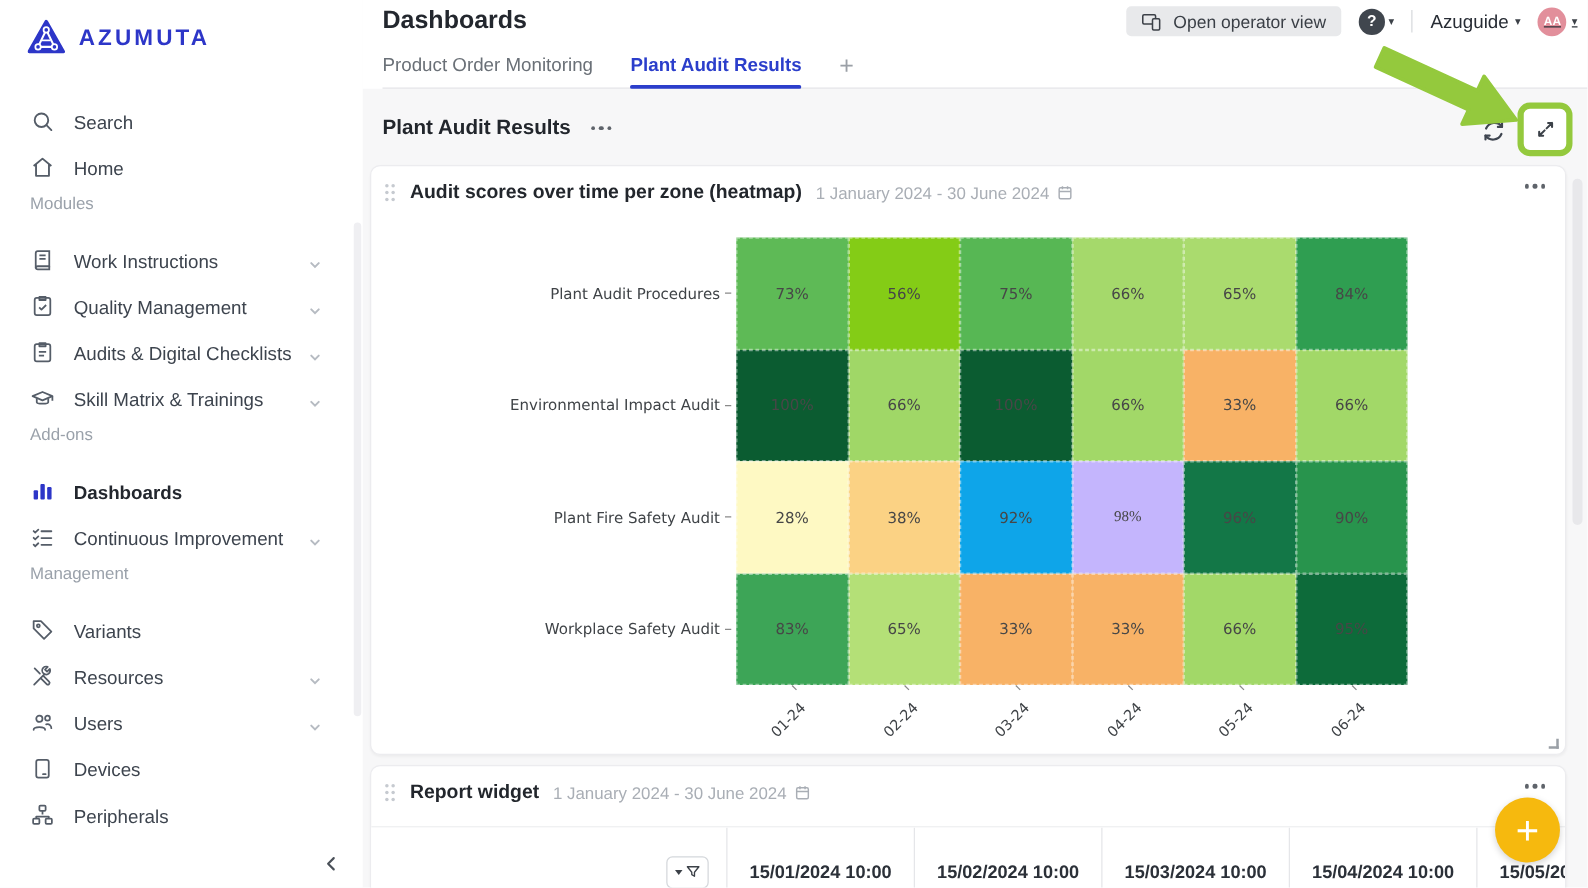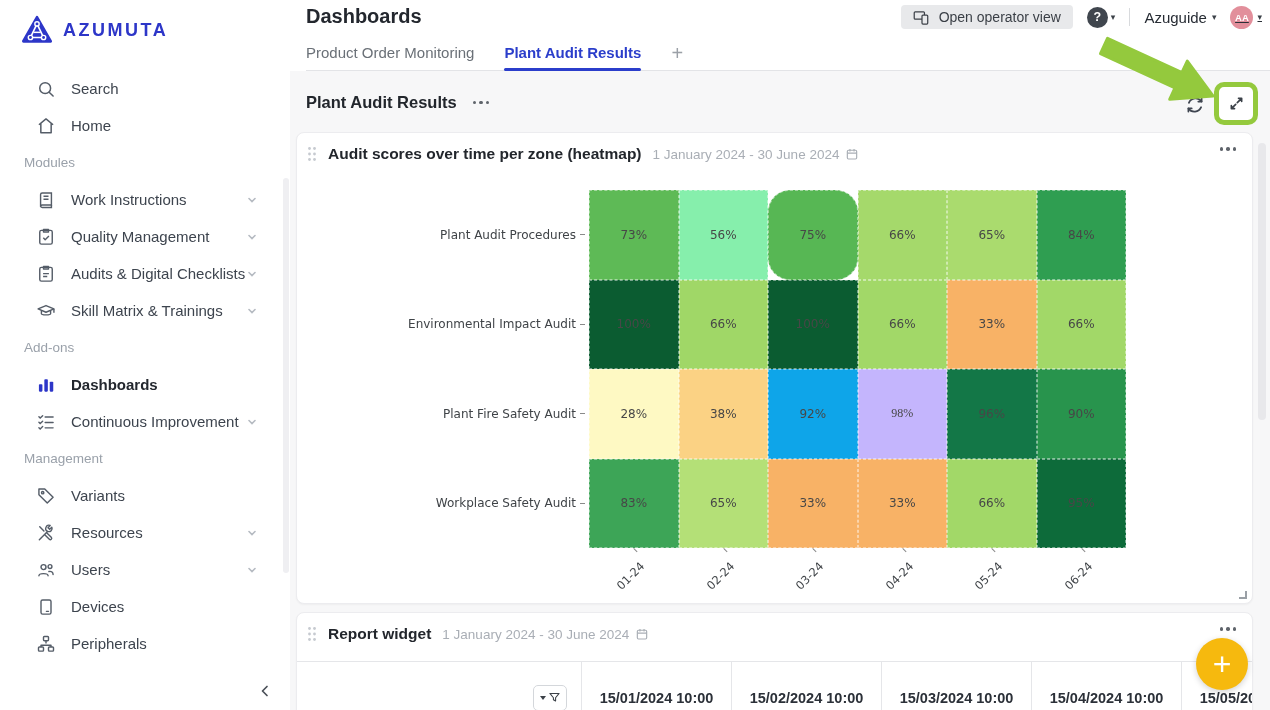--- a/index.html
+++ b/index.html
@@ -6,21 +6,21 @@
   html,body { width:1270px; height:710px; overflow:hidden; background:#fff;
     font-family:"Liberation Sans","DejaVu Sans",sans-serif; color:#2b3038; }
   .app { position:relative; width:1270px; height:710px; }
 
   
   .sidebar { position:absolute; left:0; top:0; width:290px; height:710px; background:#fff; z-index:3; }
   .logo-row { position:absolute; left:22px; top:15px; display:flex; align-items:center; gap:11px; }
   .logo-mark { width:30px; height:30px; }
   .logo-text { font-size:18px; font-weight:700; letter-spacing:2.5px; color:#2d36c8; }
   .nav { position:absolute; top:70px; left:0; right:0; }
-  .nav-row { height:37px; display:flex; align-items:center; padding-left:36px; cursor:pointer; }
+  .nav-row { height:37px; display:flex; align-items:flex-end; padding-left:24px; cursor:pointer; }
   .nav-row .nicon { width:20px; height:20px; margin-right:15px; color:#555d68; flex:none; display:flex; }
   .nav-row .nlabel { font-size:15px; color:#3d444e; }
   .nav-row.active .nlabel { font-weight:700; color:#23272e; }
   .nav-row .chev { margin-left:auto; margin-right:32px; display:flex; color:#b6bbc2; }
   .sec-label { height:37px; display:flex; align-items:center; padding-left:24px; font-size:13.5px; color:#9aa1aa; }
   .collapse-btn { position:absolute; right:14px; bottom:8px; width:22px; height:22px; border:none; background:transparent; color:#4a5058; font-size:18px; cursor:pointer; display:flex; align-items:center; justify-content:center; }
   .sb-scroll { position:absolute; right:1px; top:178px; width:6px; height:395px; background:#efeff2; border-radius:3px; }
 
   
   .main { position:absolute; left:290px; top:0; width:980px; height:710px; background:#f7f7f8; }
@@ -392,24 +392,24 @@
         <div class="hm-ylabel">Plant Audit Procedures</div>
         <div class="hm-ylabel">Environmental Impact Audit</div>
         <div class="hm-ylabel">Plant Fire Safety Audit</div>
         <div class="hm-ylabel">Workplace Safety Audit</div>
       </div>
 
       <div class="hm-grid">
         <div class="hm-cell" style="background: rgb(94, 186, 86);">
             <span><i>73</i><i>%</i></span>
           </div>
-        <div class="hm-cell" style="background: #86efac;">
+        <div class="hm-cell" style="background: #84cc16;">
             <span><i>56</i><i>%</i></span>
           </div>
-        <div class="hm-cell" style="background: rgb(87, 183, 84); border-radius: 22px;">
+        <div class="hm-cell" style="background: rgb(87, 183, 84);">
             <span><i>75</i><i>%</i></span>
           </div>
         <div class="hm-cell" style="background: rgb(165, 217, 107);">
             <span><i>66</i><i>%</i></span>
           </div>
         <div class="hm-cell" style="background: rgb(170, 219, 110);">
             <span><i>65</i><i>%</i></span>
           </div>
         <div class="hm-cell" style="background: rgb(47, 158, 81);">
             <span><i>84</i><i>%</i></span>

